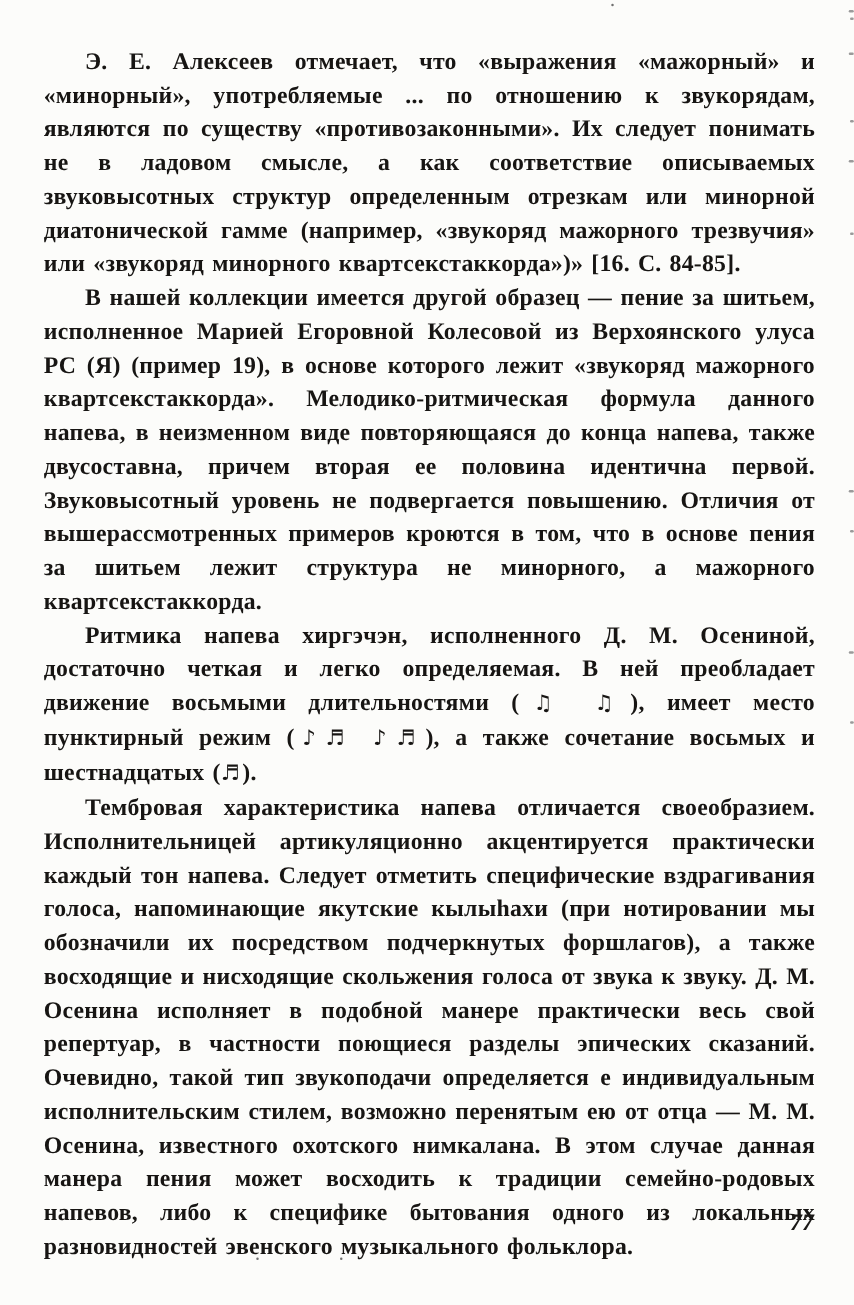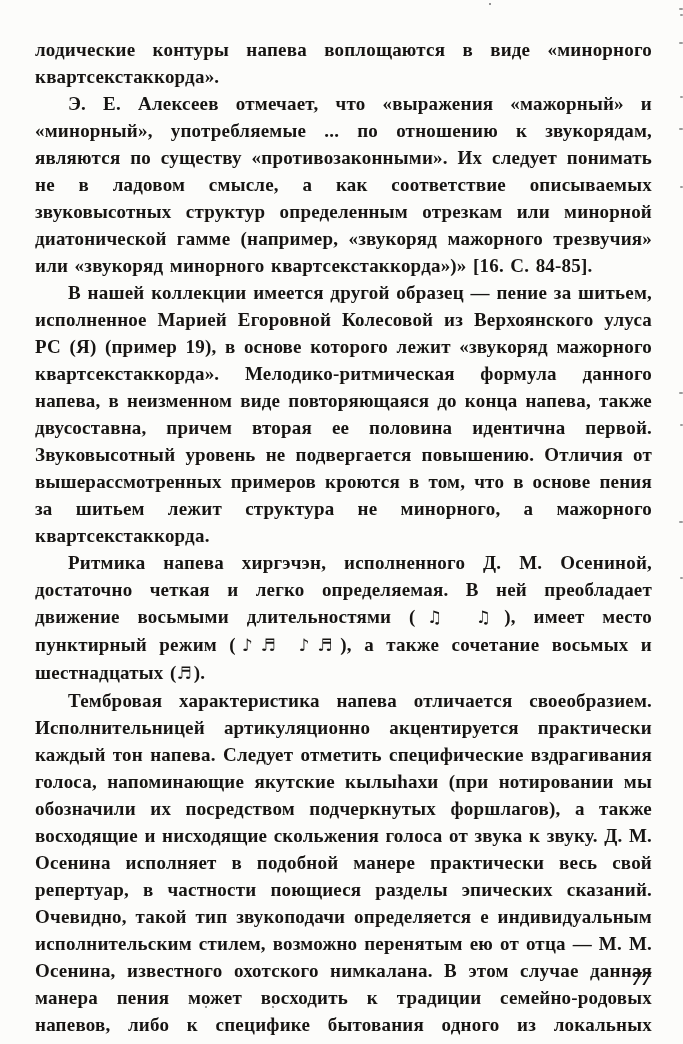--- a/index.html
+++ b/index.html
@@ -53,21 +53,20 @@
     width:2px;height:2px;
     border-radius:50%;
   }
 </style>
 </head>
 <body>
 
 <div class="page">
 
   <div class="text-block" id="text-block">
-      <p class="para"><span>лодические контуры напева воплощаются в виде «минорного квартсекстаккорда».</span></p>
       <p class="para indent"><span>Э. Е. Алексеев отмечает, что «выражения «мажорный» и «минорный», употребляемые ... по отношению к звукорядам, являются по существу «противозаконными». Их следует понимать не в ладовом смысле, а как соответствие описываемых звуковысотных структур определенным отрезкам или минорной диатонической гамме (например, «звукоряд мажорного трезвучия» или «звукоряд минорного квартсекстаккорда»)» [16. С. 84-85].</span></p>
       <p class="para indent"><span>В нашей коллекции имеется другой образец — пение за шитьем, исполненное Марией Егоровной Колесовой из Верхоянского улуса РС (Я) (пример 19), в основе которого лежит «звукоряд мажорного квартсекстаккорда». Мелодико-ритмическая формула данного напева, в неизменном виде повторяющаяся до конца напева, также двусоставна, причем вторая ее половина идентична первой. Звуковысотный уровень не подвергается повышению. Отличия от вышерассмотренных примеров кроются в том, что в основе пения за шитьем лежит структура не минорного, а мажорного квартсекстаккорда.</span></p>
       <p class="para indent"><span>Ритмика напева </span><span class="italic">хиргэчэн</span><span>, исполненного Д. М. Осениной, достаточно четкая и легко определяемая. В ней преобладает движение восьмыми длительностями (</span><span class="music">♫ ♫</span><span>), имеет место пунктирный режим (</span><span class="music">♪♬ ♪♬</span><span>), а также сочетание восьмых и шестнадцатых (</span><span class="music">♬</span><span>).</span></p>
       <p class="para indent"><span>Тембровая характеристика напева отличается своеобразием. Исполнительницей артикуляционно акцентируется практически каждый тон напева. Следует отметить специфические вздрагивания голоса, напоминающие якутские </span><span class="italic">кылыһахи</span><span> (при нотировании мы обозначили их посредством подчеркнутых форшлагов), а также восходящие и нисходящие скольжения голоса от звука к звуку. Д. М. Осенина исполняет в подобной манере практически весь свой репертуар, в частности поющиеся разделы эпических сказаний. Очевидно, такой тип звукоподачи определяется е индивидуальным исполнительским стилем, возможно перенятым ею от отца — М. М. Осенина, известного охотского </span><span class="italic">нимкалана</span><span>. В этом случае данная манера пения может восходить к традиции семейно-родовых напевов, либо к специфике бытования одного из локальных разновидностей эвенского музыкального фольклора.</span></p>
     </div>
 
   <div class="page-number">77</div>
 
   <div class="edge-mark" style="left:679px;top:8px;width:4px;height:2px;"></div>
   <div class="edge-mark" style="left:680px;top:14px;width:3px;height:2px;"></div>

